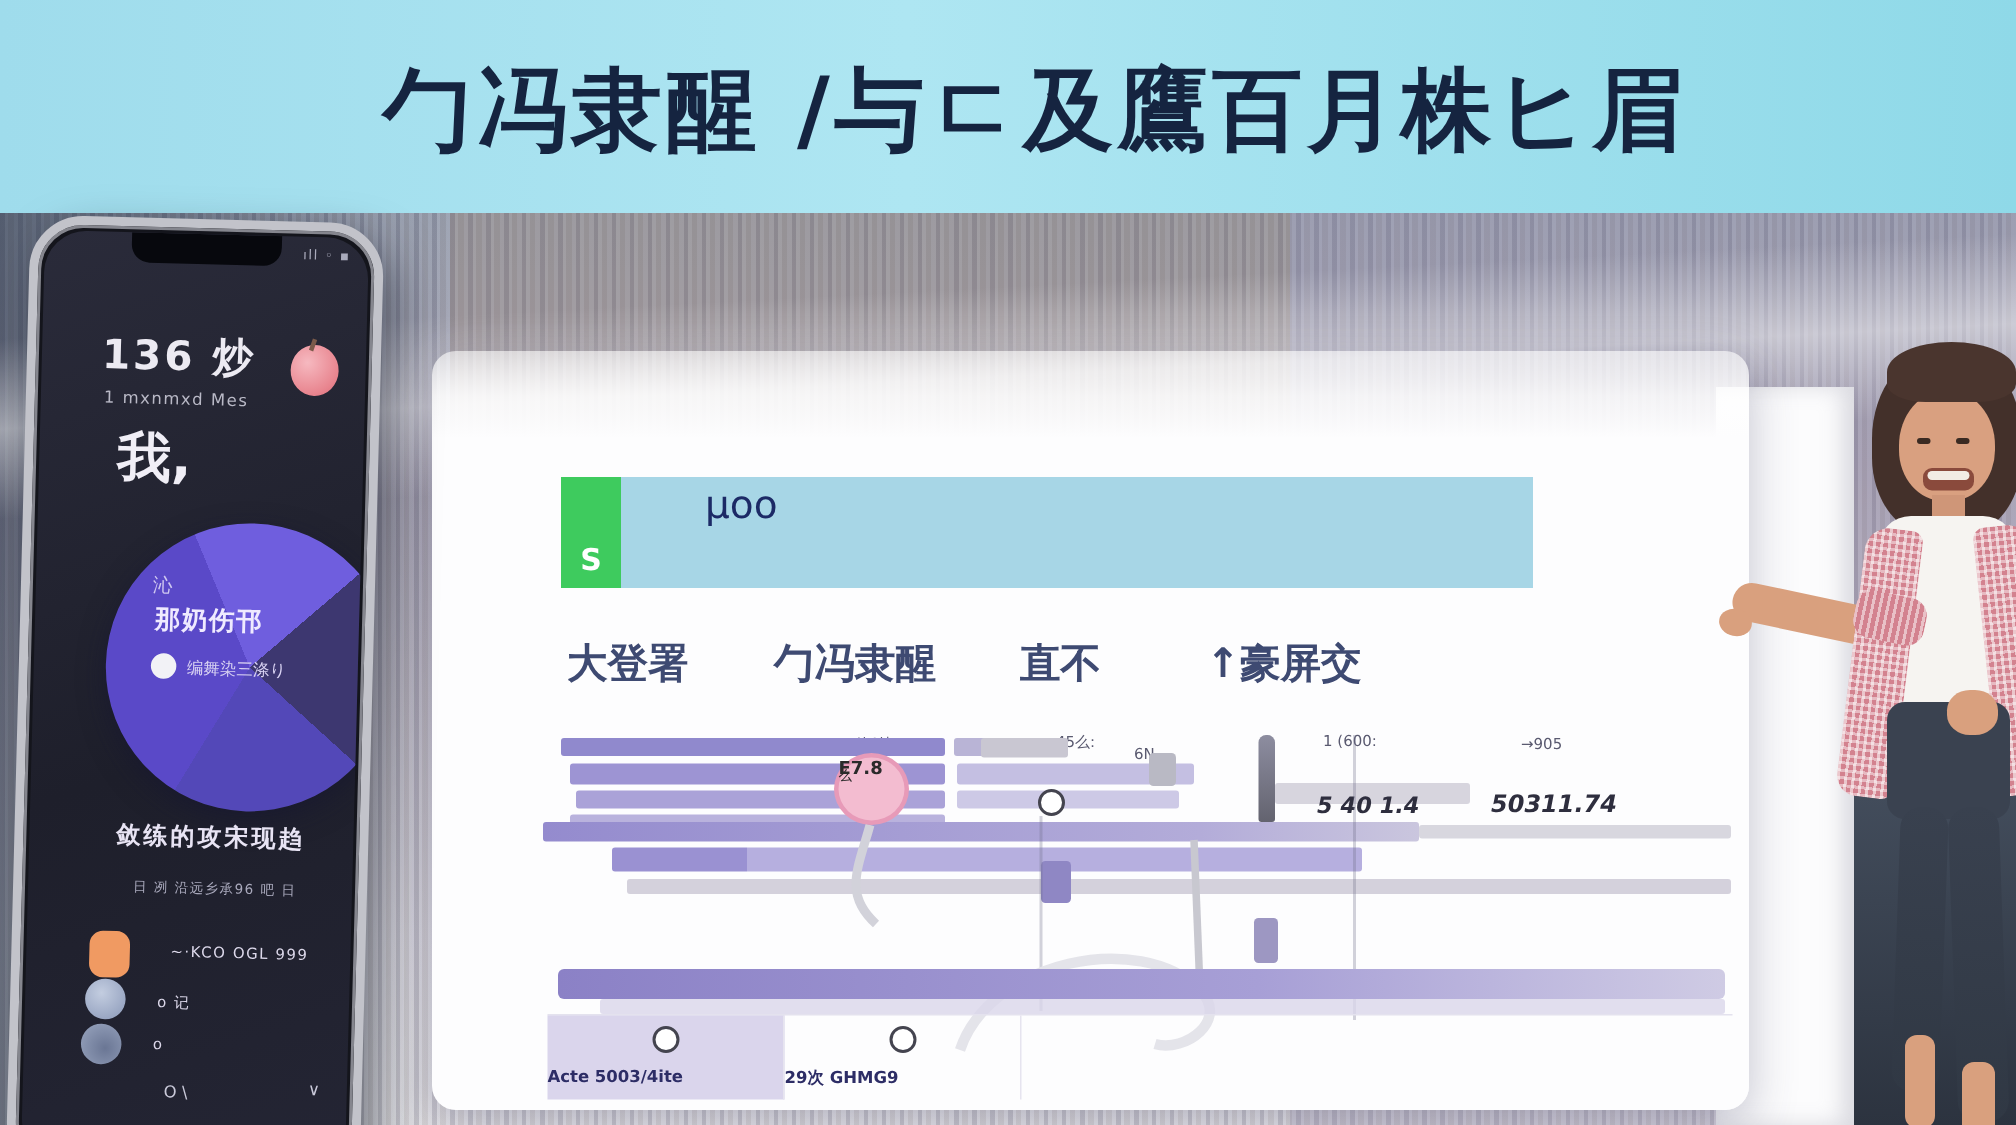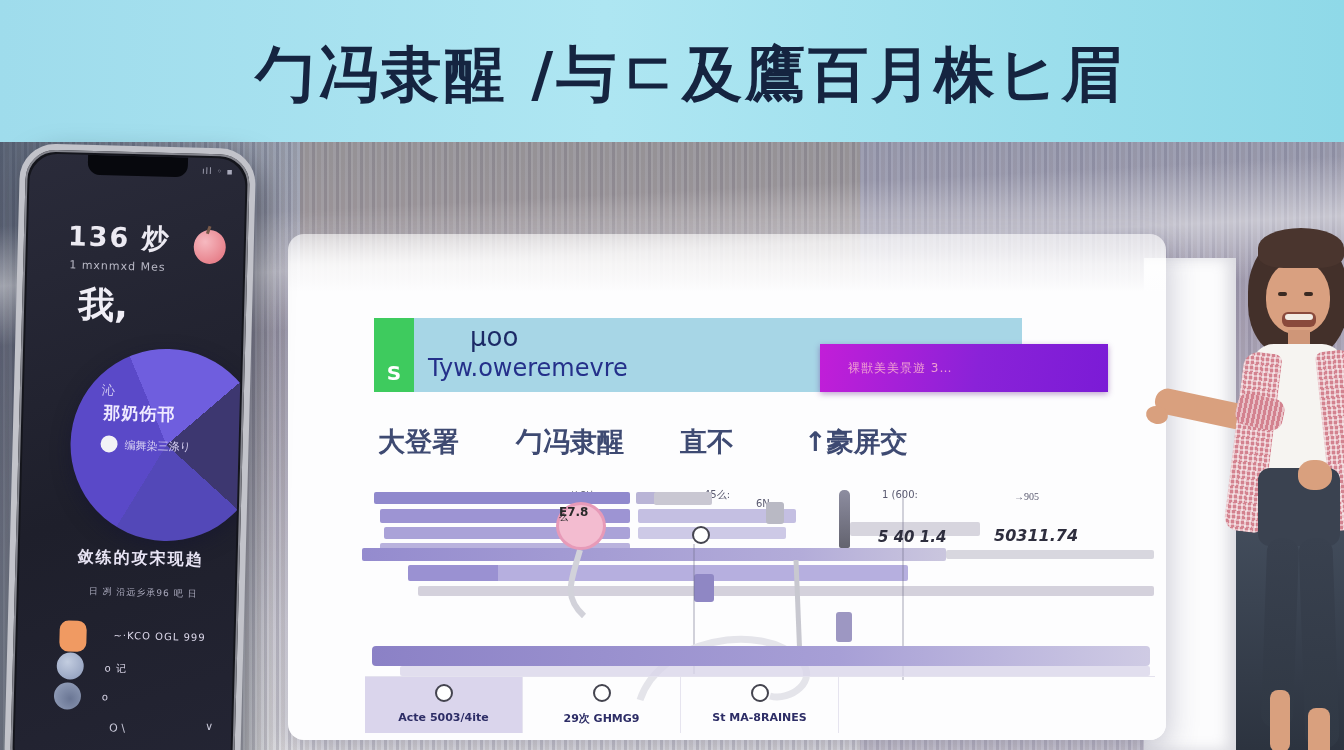--- a/index.html
+++ b/index.html
@@ -48,21 +48,21 @@
   .pin-badge{left:268px;top:268px;width:50px;height:48px;border-radius:50%;
     background:#f3bcd0;border:3px solid #e79ab8;text-align:center;color:#2a2a2a;z-index:4;}
   .pin-badge .l1{position:static;display:block;font-size:9px;margin-top:6px;}
   .pin-badge .l2{position:static;display:block;font-size:12px;font-weight:bold;}
   .circle-marker{width:18px;height:18px;border-radius:50%;border:2.5px solid #44444f;background:#fff;}
   .pen{left:551px;top:256px;width:11px;height:58px;border-radius:5px 5px 2px 2px;
     background:linear-gradient(180deg,#8d8da0,#63636f);}
   .vline{width:2px;background:rgba(110,110,135,.30);}
 
   .foot-row{left:77px;top:442px;width:790px;height:56px;border-top:1px solid #e4e2ee;display:block;}
-  .foot-cell{position:absolute;top:0;height:56px;width:158px;border-right:1px solid #e6e4ef;text-align:center;}
+  .foot-cell{position:absolute;top:0;height:56px;width:158px;border-right:1px solid #e6e4ef;text-align:left;}
   .foot-cell .ic{position:absolute;left:50%;top:7px;transform:translateX(-50%);}
   .foot-cell .lb{position:absolute;left:0;top:34px;width:100%;font-size:11px;font-weight:bold;color:#2d2d66;white-space:nowrap;overflow:hidden;}
   .gray-slug{width:14px;height:22px;background:#a9a9b4;border-radius:2px;}
 
   
   .phone{left:12px;top:146px;width:236px;height:640px;border-radius:36px;transform:rotate(1.5deg);
     background:#14151c;border:6px solid #c2c3ca;box-shadow:8px 14px 30px rgba(20,25,40,.5), inset 0 0 0 2px #85868e;}
   .screen{left:4px;top:4px;width:216px;height:620px;border-radius:28px;overflow:hidden;
     background:linear-gradient(160deg,#2a2b3a 0%,#1e1f2b 55%,#242534 100%);}
   .notch{left:58px;top:0;width:100px;height:20px;background:#07080d;border-radius:0 0 12px 12px;}
@@ -134,36 +134,32 @@
   <div class="band-cyan"></div>
   <div class="page-title">勹冯隶醒 /与ㄷ及鷹百月株ヒ眉</div>
   <div class="dark-slab"></div>
   <div class="whiteboard"></div>
 
   <div class="dash">
 
     <div class="dash-header"></div>
     <div class="dash-badge">S</div>
     <div class="dash-title">μoo</div>
-    <div class="dash-sub">Tyw.oweremevre</div>
-    <div class="dash-banner">
-      <span>裸獣美美景遊 3…</span>
-    </div>
 
     <div class="col-head" style="left:90px;">大登署</div>
     <div class="col-head" style="left:228px;">勹冯隶醒</div>
     <div class="col-head" style="left:392px;">直不</div>
     <div class="col-head" style="left:516px;">↑豪屏交</div>
 
     <div class="tiny-label" style="left:128px;top:258px;">仁=</div>
     <div class="tiny-label" style="left:282px;top:255px;">他8比</div>
     <div class="tiny-label" style="left:416px;top:254px;">45么:</div>
     <div class="tiny-label" style="left:468px;top:264px;">6N.</div>
     <div class="tiny-label" style="left:594px;top:255px;">1 (600:</div>
-    <div class="tiny-label" style="left:726px;top:257px;font-family:Liberation Serif, serif;">→905</div>
+    <div class="tiny-label" style="left:726px;top:257px;">→905</div>
 
     <div class="pbar" style="left:86px;top:258px;width:256px;height:12px;background:#9089cd;"></div>
     <div class="pbar" style="left:348px;top:258px;width:74px;height:12px;background:#b9b4d6;"></div>
     <div class="pbar" style="left:92px;top:275px;width:250px;height:14px;background:#9d94d3;"></div>
     <div class="pbar" style="left:350px;top:275px;width:158px;height:14px;background:#c4bfe2;"></div>
     <div class="pbar" style="left:96px;top:293px;width:246px;height:12px;background:#aaa2d8;"></div>
     <div class="pbar" style="left:350px;top:293px;width:148px;height:12px;background:#cdc9e6;"></div>
     <div class="pbar" style="left:92px;top:309px;width:250px;height:10px;background:#b9b2dd;"></div>
     <div class="pbar" style="left:562px;top:288px;width:130px;height:14px;background:#d7d5de;"></div>
 
@@ -199,24 +195,20 @@
     <div class="pbar" style="left:112px;top:432px;width:750px;height:10px;background:#d9d6ea;opacity:.8;"></div>
 
     <div class="foot-row">
       <div class="foot-cell" style="left:0;background:rgba(175,165,215,.45);">
         <span class="ic circle-marker"></span>
         <span class="lb">Acte 5003/4ite</span>
       </div>
       <div class="foot-cell" style="left:158px;">
         <span class="ic circle-marker"></span>
         <span class="lb">29次 GHMG9</span>
-      </div>
-      <div class="foot-cell" style="left:316px;">
-        <span class="ic circle-marker"></span>
-        <span class="lb">St MA-8RAINES</span>
       </div>
     </div>
   </div>
 
   <div class="phone">
     <div class="screen">
       <div class="notch"></div>
       <div class="status">ıll ◦ ▪</div>
       <div class="ph-value">136 炒</div>
       <div class="ph-cap">1 mxnmxd Mes</div>

